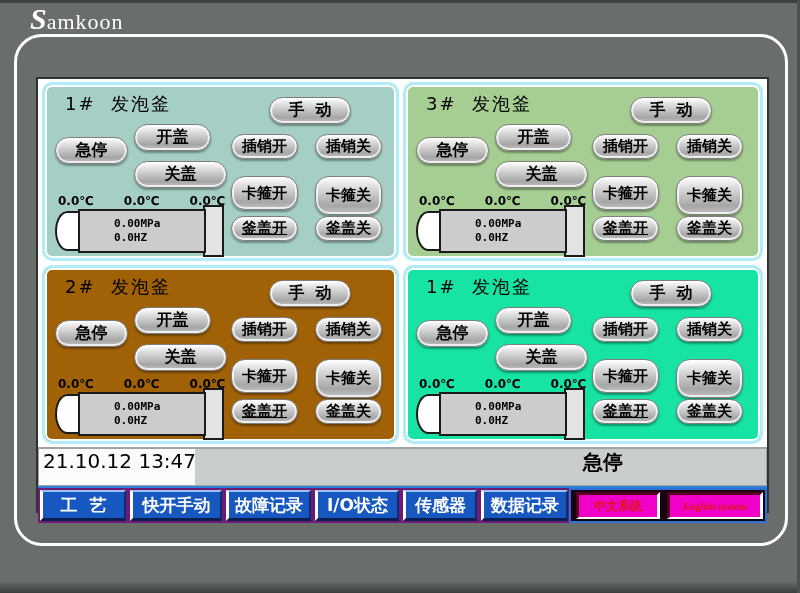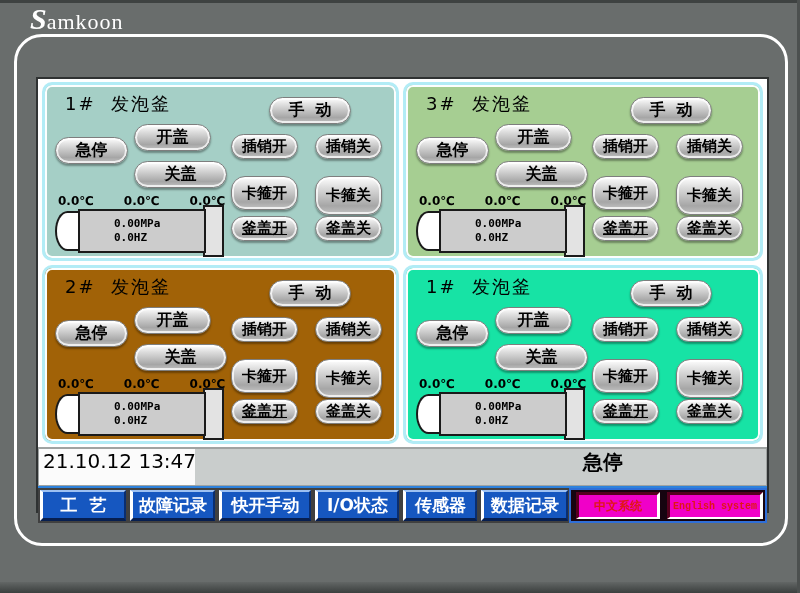--- a/index.html
+++ b/index.html
@@ -65,36 +65,36 @@
   .tank-body { position:absolute; left:23px; top:4px; width:128px; height:44px;
                background:#cccccc; border:2px solid #1a1a1a;
                display:flex; flex-direction:column; justify-content:center; padding-left:34px;
                font:bold 11px "DejaVu Sans Mono", monospace; line-height:1.3; color:#000; }
   
   .statusbar { display:flex; height:36px; margin:2px 1px 0 1px; font-size:20px; color:#000; }
   .datetime  { width:156px; background:#fbfbfb; padding-left:4px; white-space:pre; }
   .statusmsg { flex:1; background:#c9cdcc; padding-left:388px; font-weight:bold; white-space:nowrap; }
   
   .navrow { position:relative; height:37px; margin-top:1px; border-top:2px solid #2e82dc;
-            background:#404040; display:flex; gap:4px; padding:2px 0 0 2px; }
+            background:#701a75; display:flex; gap:4px; padding:2px 0 0 2px; }
   .nav-btn { height:31px; background:#1657c0; color:#fff; font-family:inherit;
              font-weight:bold; font-size:17px; cursor:pointer; white-space:pre;
              border-top:2px solid #9cc0f2; border-left:3px solid #ffffff;
              border-right:2px solid #0a2e70; border-bottom:3px solid #071f50;
              display:flex; align-items:center; justify-content:center; }
   .n1{width:86px} .n2{width:92px} .n3{width:85px} .n4{width:84px} .n5{width:87px} .n6{width:74px}
   .lang-group { position:absolute; left:531px; top:0; width:198px; height:35px;
                 border:2px solid #2f6fd8; background:#160410;
                 display:flex; align-items:center; gap:7px; padding:0 2px 0 5px; }
   .lang-btn { height:27px; background:#f000c8; color:#e01616; font-weight:bold; cursor:pointer;
               display:flex; align-items:center; justify-content:center; font-family:inherit;
               border-top:3px solid #55001e; border-left:3px solid #55001e;
               border-right:3px solid #ffffff; border-bottom:2px solid #ffffff; }
   .lang-zh { width:85px; font-size:12px; }
-  .lang-en { width:97px; font-size:10px; font-family:Liberation Mono, monospace; }
+  .lang-en { width:97px; font-size:10px; font-family:Liberation Serif, serif; }
 </style>
 </head>
 <body>
 
 <div class="edge-top"></div>
 <div class="edge-bottom"></div>
 <div class="edge-right"></div>
 
 <div class="logo"><span class="logo-s">S</span><span class="logo-rest">amkoon</span></div>
 
@@ -227,22 +227,22 @@
     </section>
   </div>
 
   <div class="statusbar">
     <div class="datetime">21.10.12 13:47</div>
     <div class="statusmsg">急停</div>
   </div>
 
   <div class="navrow">
     <button class="nav-btn n1">工  艺</button>
+    <button class="nav-btn n2">快开手动</button>
     <button class="nav-btn n3">故障记录</button>
-    <button class="nav-btn n2">快开手动</button>
     <button class="nav-btn n4">I/O状态</button>
     <button class="nav-btn n6">传感器</button>
     <button class="nav-btn n5">数据记录</button>
     <div class="lang-group">
       <button class="lang-btn lang-zh">中文系统</button>
       <button class="lang-btn lang-en">English system</button>
     </div>
   </div>
 </div>
 

